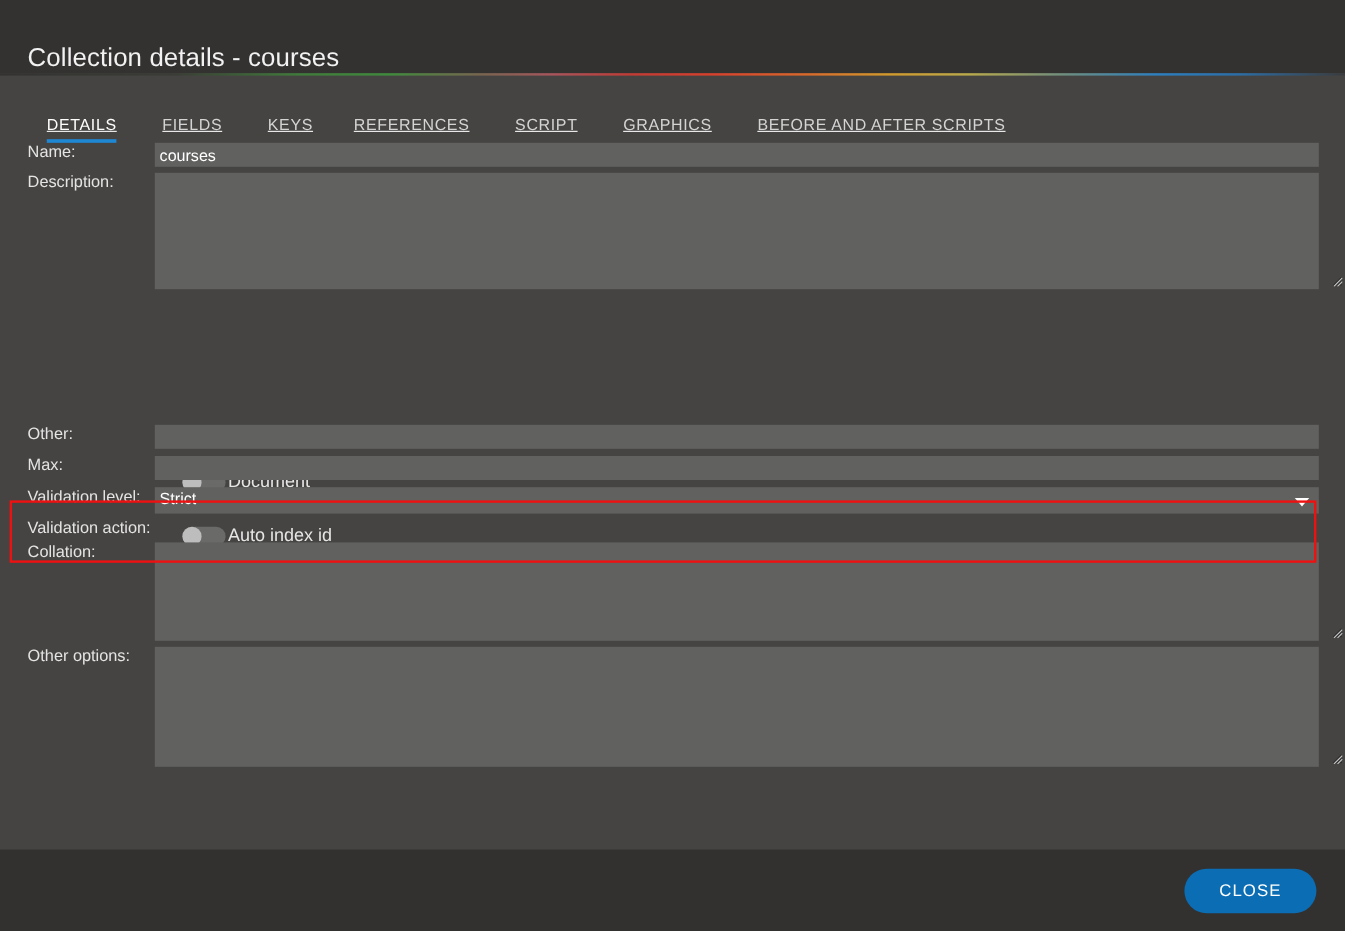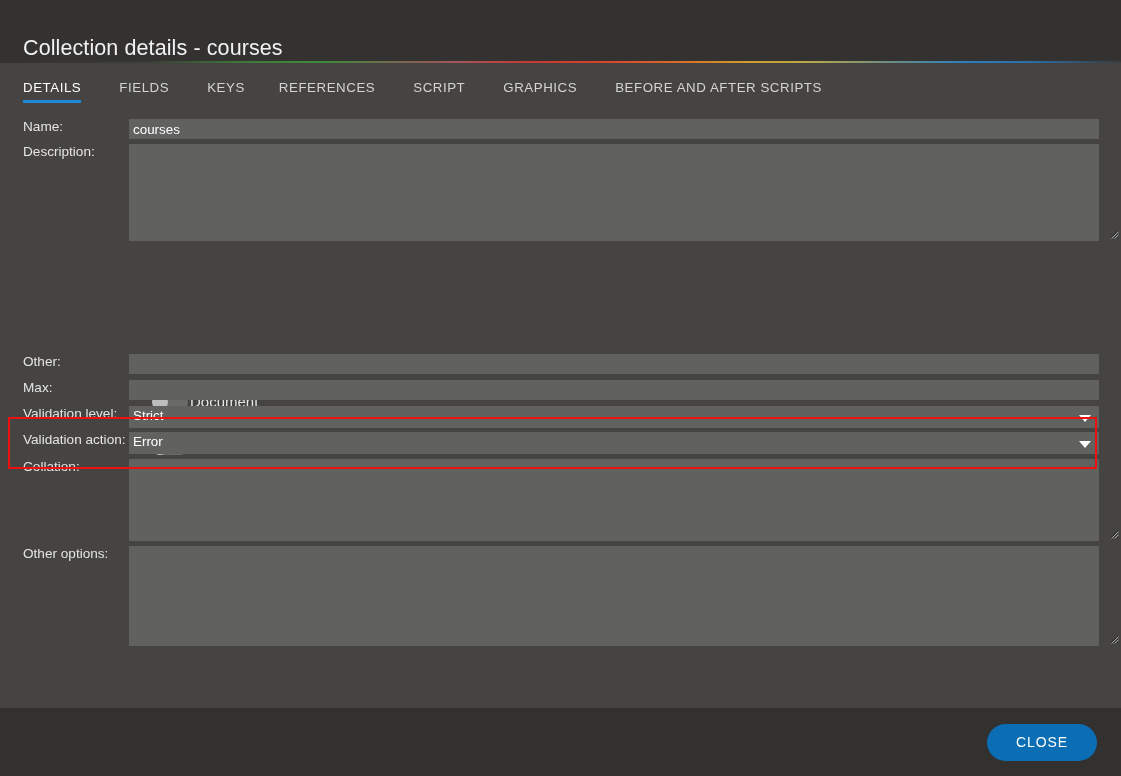--- a/index.html
+++ b/index.html
@@ -54,22 +54,23 @@
         #2b6ea8 92%,
         #3a3b3c 100%);
   }
 
   
   .tabbar {
     height: 52px;
     background: #454442;
     display: flex;
     align-items: flex-start;
-    padding: 0;
-    box-sizing: border-box;
+    padding: 16px;
+    box-sizing: border-box;
+    text-decoration: underline;
   }
   .tab {
     position: relative;
     font-size: 13.3px;
     letter-spacing: .55px;
     color: #d4d4d4;
     padding: 19px 0 12px 0;
     margin: 0 0 0 0;
     cursor: pointer;
     white-space: nowrap;
@@ -319,26 +320,20 @@
     <div class="field-area">
       <div class="selectbox">
         <span class="val">Strict</span>
         <span class="caret"></span>
       </div>
     </div>
   </div>
 
   <div class="row" style="margin-top:4px;">
     <div class="lbl">Validation action:</div>
-    <div class="field-area">
-      <div class="selectbox">
-        <span class="val">Error</span>
-        <span class="caret"></span>
-      </div>
-    </div>
   </div>
 
   <div class="row" style="margin-top:5px;">
     <div class="lbl">Collation:</div>
     <div class="field-area ta-wrap">
       <textarea class="textarea" style="height: 82px;"></textarea>
       <svg class="grip" viewBox="0 0 12 12">
         <path d="M11 4 L4 11 M11 7 L7 11 M11 10 L10 11" stroke="#2e2e2e" stroke-width="1.1" fill="none"></path>
         <path d="M11.6 4.6 L4.6 11.6 M11.6 7.6 L7.6 11.6" stroke="#c9c9c9" stroke-width=".9" fill="none"></path>
       </svg>

